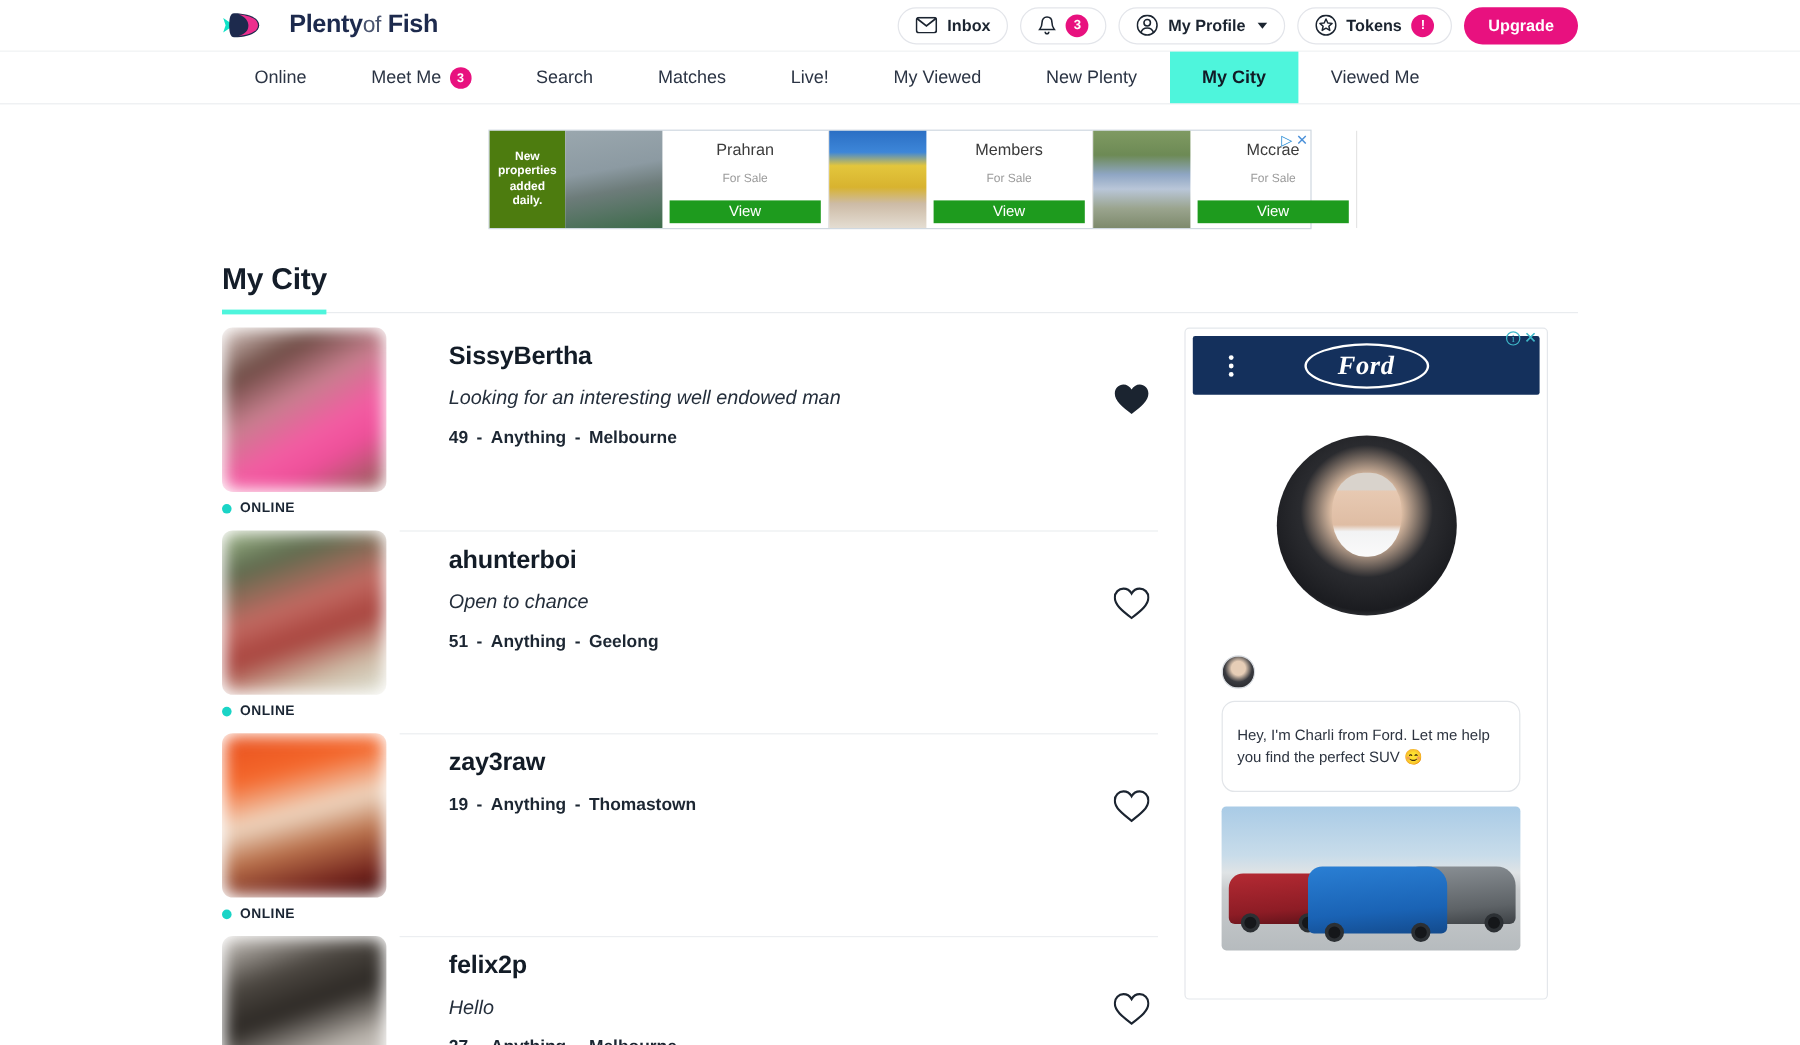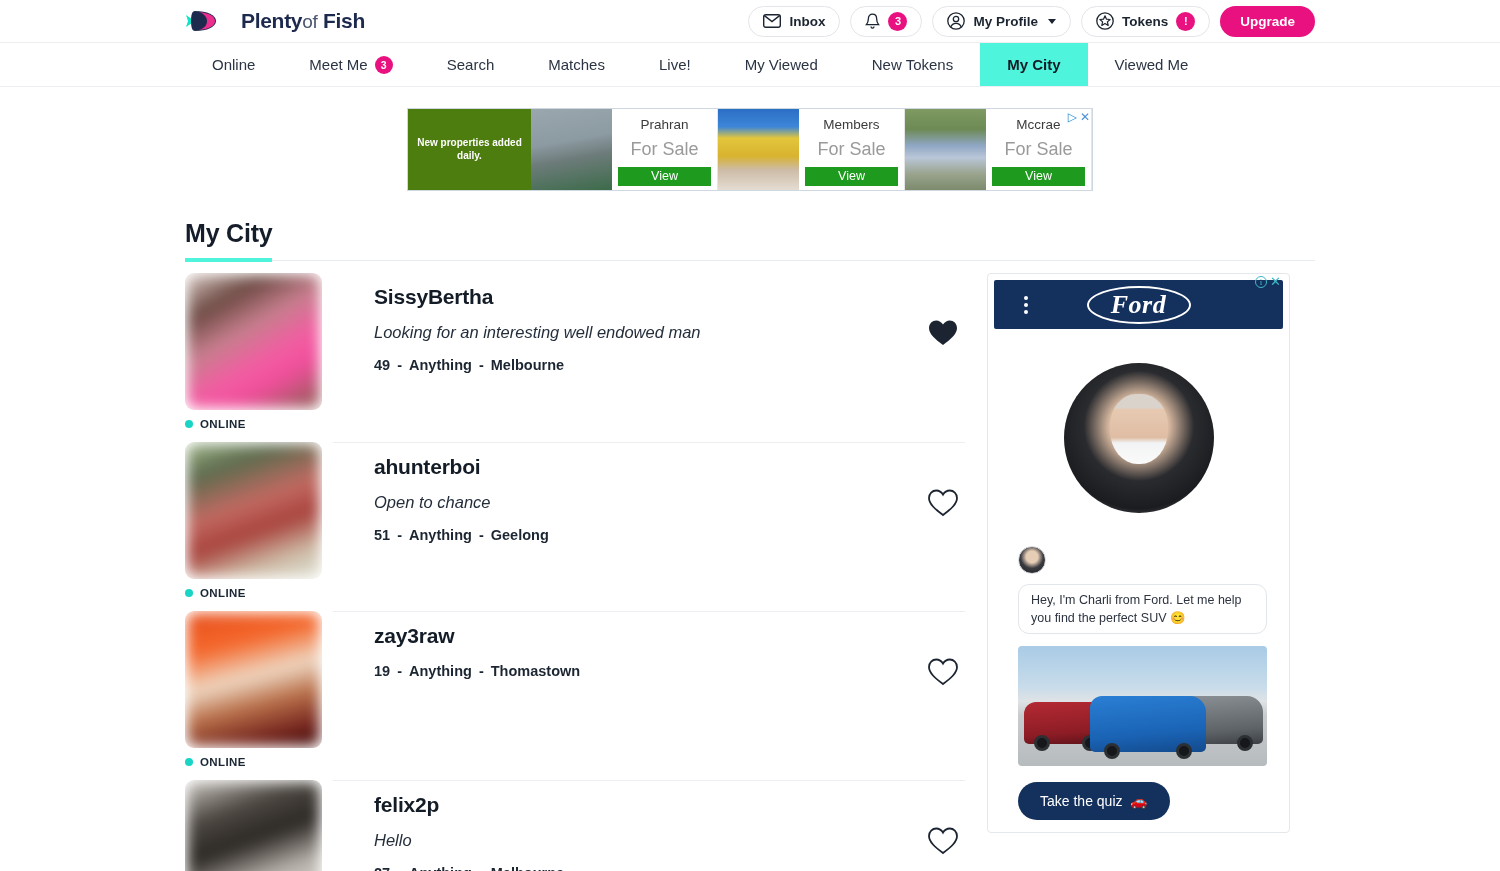--- a/index.html
+++ b/index.html
@@ -115,38 +115,38 @@
     position: relative;
     background: #fff;
   }
   .topad-left {
     width: 123px; background: #4d7c0f; color: #fff;
     display:flex; align-items:center; justify-content:center;
     font-size: 10px; font-weight: bold; text-align:center; line-height:1.25;
     padding: 0 7px;
   }
   .topad-item {
-    width: 187px;
+    width: 220px;
     display: flex;
     border-right: 1px solid #e5e5e5;
     justify-content: flex-end;
   }
   .topad-thumb {
     width: 81px; height: 100%;
     background-size: cover; background-position: center;
   }
   .thumb-a { background: linear-gradient(170deg,#9aa7ae 0%,#8c9aa2 40%,#6d7c7a 60%,#3c6b4a 100%); }
   .thumb-b { background: linear-gradient(180deg,#2b6fc4 0%,#3d86d8 22%,#e3c63c 36%,#d8b32f 58%,#cdbba6 75%,#e4ddd2 100%); }
   .thumb-c { background: linear-gradient(180deg,#7f9a62 0%,#6d8a55 25%,#8fa6c4 45%,#b9c6d8 60%,#9aa48e 80%,#7d8a6c 100%); }
   .topad-body {
     flex: 1; display:flex; flex-direction:column; align-items:center;
     justify-content: space-between; padding: 5px 6px 4px;
   }
   .topad-title { font-size: 13.5px; color: #3b3b3b; margin-top: 3px;}
-  .topad-sub { font-size: 18px; color: #9a9a9a; }
+  .topad-sub { font-size: 10px; color: #9a9a9a; }
   .topad-view {
     width: 100%; background: #1e9b1e; color:#fff;
     font-size: 12.5px; text-align:center; padding: 2px 0 3px;
     cursor:pointer;
   }
   .adchoice {
     position: absolute; top: 1px; right: 2px;
     display:flex; gap:3px; align-items:center;
     font-size: 11px; color: #4a90d9;
   }
@@ -251,21 +251,21 @@
     border-radius: 2px;
   }
   .kebab { margin-left: 30px; display:flex; flex-direction:column; gap:3px;}
   .kebab i { width:4px; height:4px; border-radius:50%; background:#fff; display:block;}
   .ford-oval {
     position: absolute; left: 50%; transform: translateX(-50%);
     width: 104px; height: 38px;
     border: 2px solid #fff; border-radius: 50%;
     display:flex; align-items:center; justify-content:center;
     color:#fff; font-family: "Liberation Serif", serif;
-    font-style: italic; font-size: 26px; font-weight: bold;
+    font-style: italic; font-size: 22px; font-weight: bold;
     letter-spacing: 0.5px;
   }
   .sidead-adchoice {
     position:absolute; top:-5px; right:2px;
     display:flex; gap:3px; align-items:center; z-index:3;
   }
   .sidead-adchoice .i {
     width:12px;height:12px;border:1px solid #3fb8c9;border-radius:50%;
     color:#3fb8c9;font-size:9px;display:flex;align-items:center;justify-content:center;
     font-family:"Liberation Serif",serif;
@@ -287,21 +287,21 @@
   .avatar-mini {
     width: 28px; height: 28px; border-radius: 50%;
     margin: 33px 0 0 30px;
     background: radial-gradient(circle at 50% 38%, #e6cdb6 0 28%, #3a3b40 55%, #1d1e22 100%);
     border: 1px solid #d7dbe0;
   }
   .bubble {
     margin: 10px 22px 0 30px;
     border: 1px solid #e2e5e9;
     border-radius: 11px;
-    padding: 6px 12px;
+    padding: 19px 12px;
     font-size: 12.5px; line-height: 1.45;
     color: #2d3440;
     background:#fff;
   }
   .car-img {
     margin: 12px 22px 0 30px;
     height: 120px;
     border-radius: 4px;
     background: linear-gradient(180deg,#a9cbe6 0%,#c8dcea 34%,#dfe3e5 46%,#c9ccce 58%,#b6bbbe 100%);
     position: relative; overflow:hidden;
@@ -400,21 +400,21 @@
     <div class="nav-item">
       <span>Matches</span>
     </div>
     <div class="nav-item">
       <span>Live!</span>
     </div>
     <div class="nav-item">
       <span>My Viewed</span>
     </div>
     <div class="nav-item">
-      <span>New Tokens</span>
+      <span>New Plenty</span>
     </div>
     <div class="nav-item active">
       <span>My City</span>
     </div>
     <div class="nav-item">
       <span>Viewed Me</span>
     </div>
   </div>
 
 <div class="topad-wrap">
@@ -580,19 +580,15 @@
         <div class="car car-gray">
             <span class="wheel" style="left:10px"></span>
             <span class="wheel" style="right:10px"></span>
           </div>
         <div class="car car-blue">
             <span class="wheel" style="left:14px"></span>
             <span class="wheel" style="right:14px"></span>
           </div>
       </div>
 
-      <button class="quiz-btn">
-        <span>Take the quiz</span>
-        <span>🚗</span>
-      </button>
     </div>
   </div>
 </div>
 
 </body></html>

